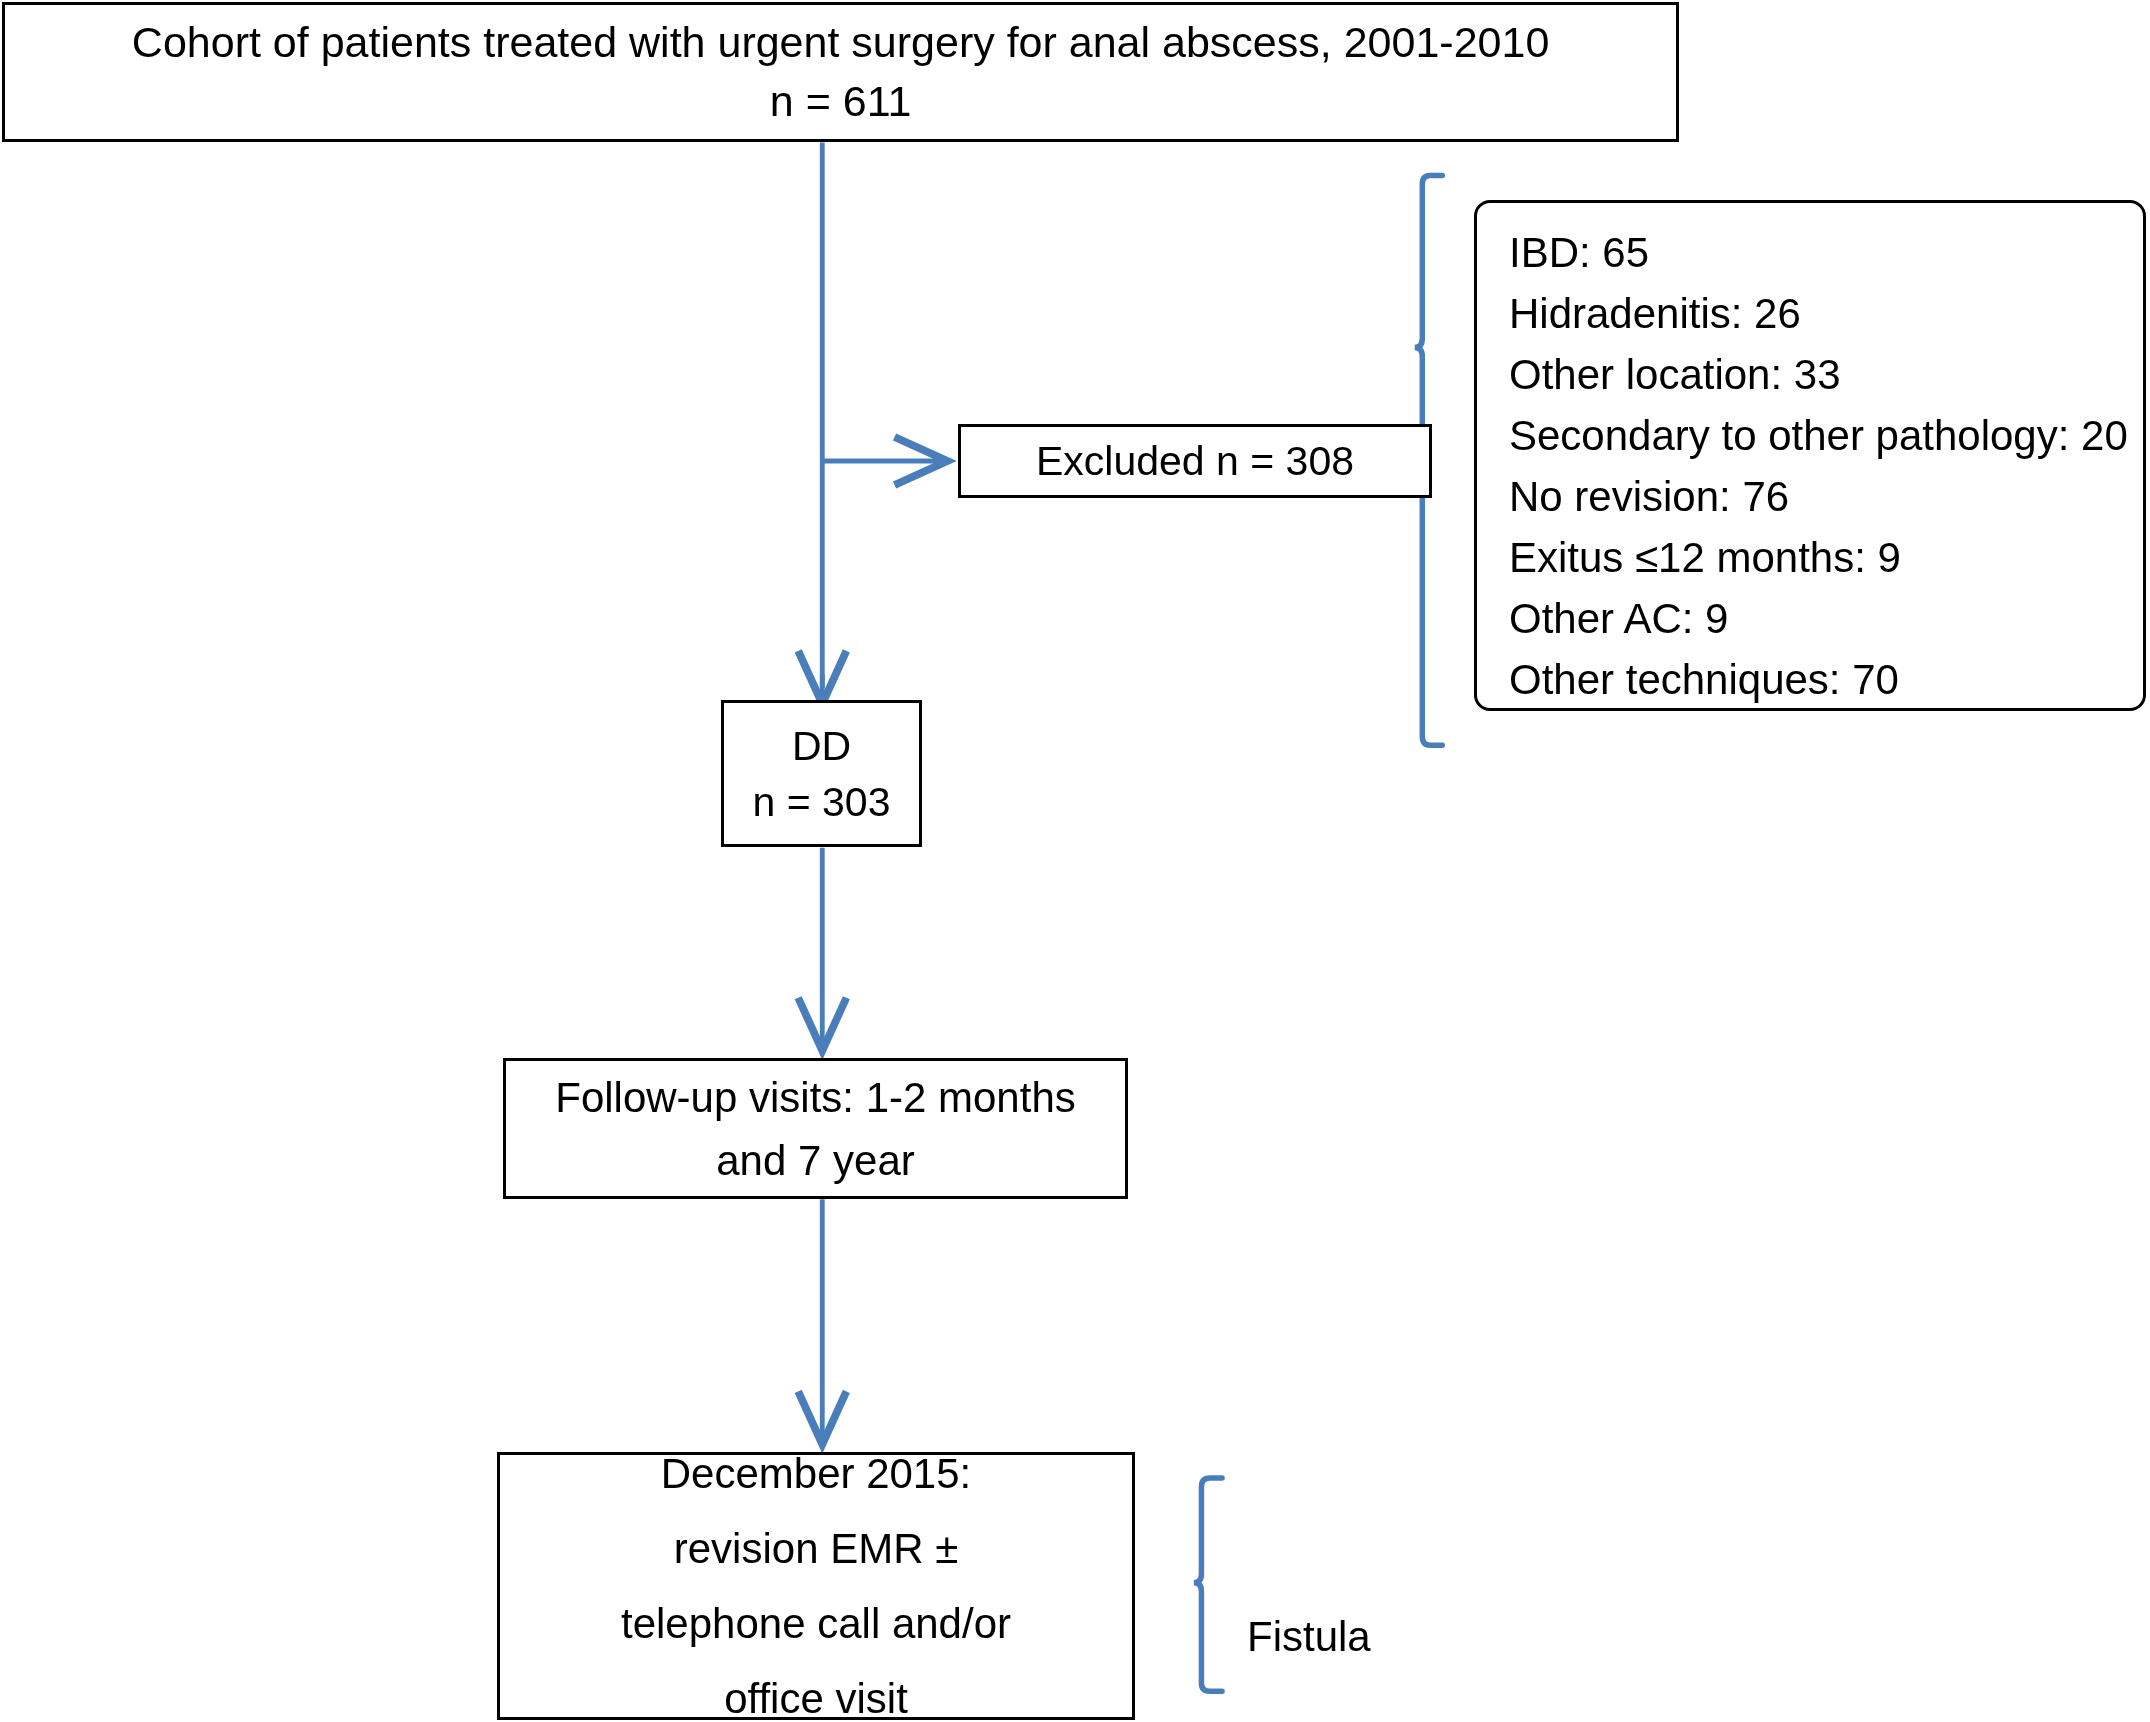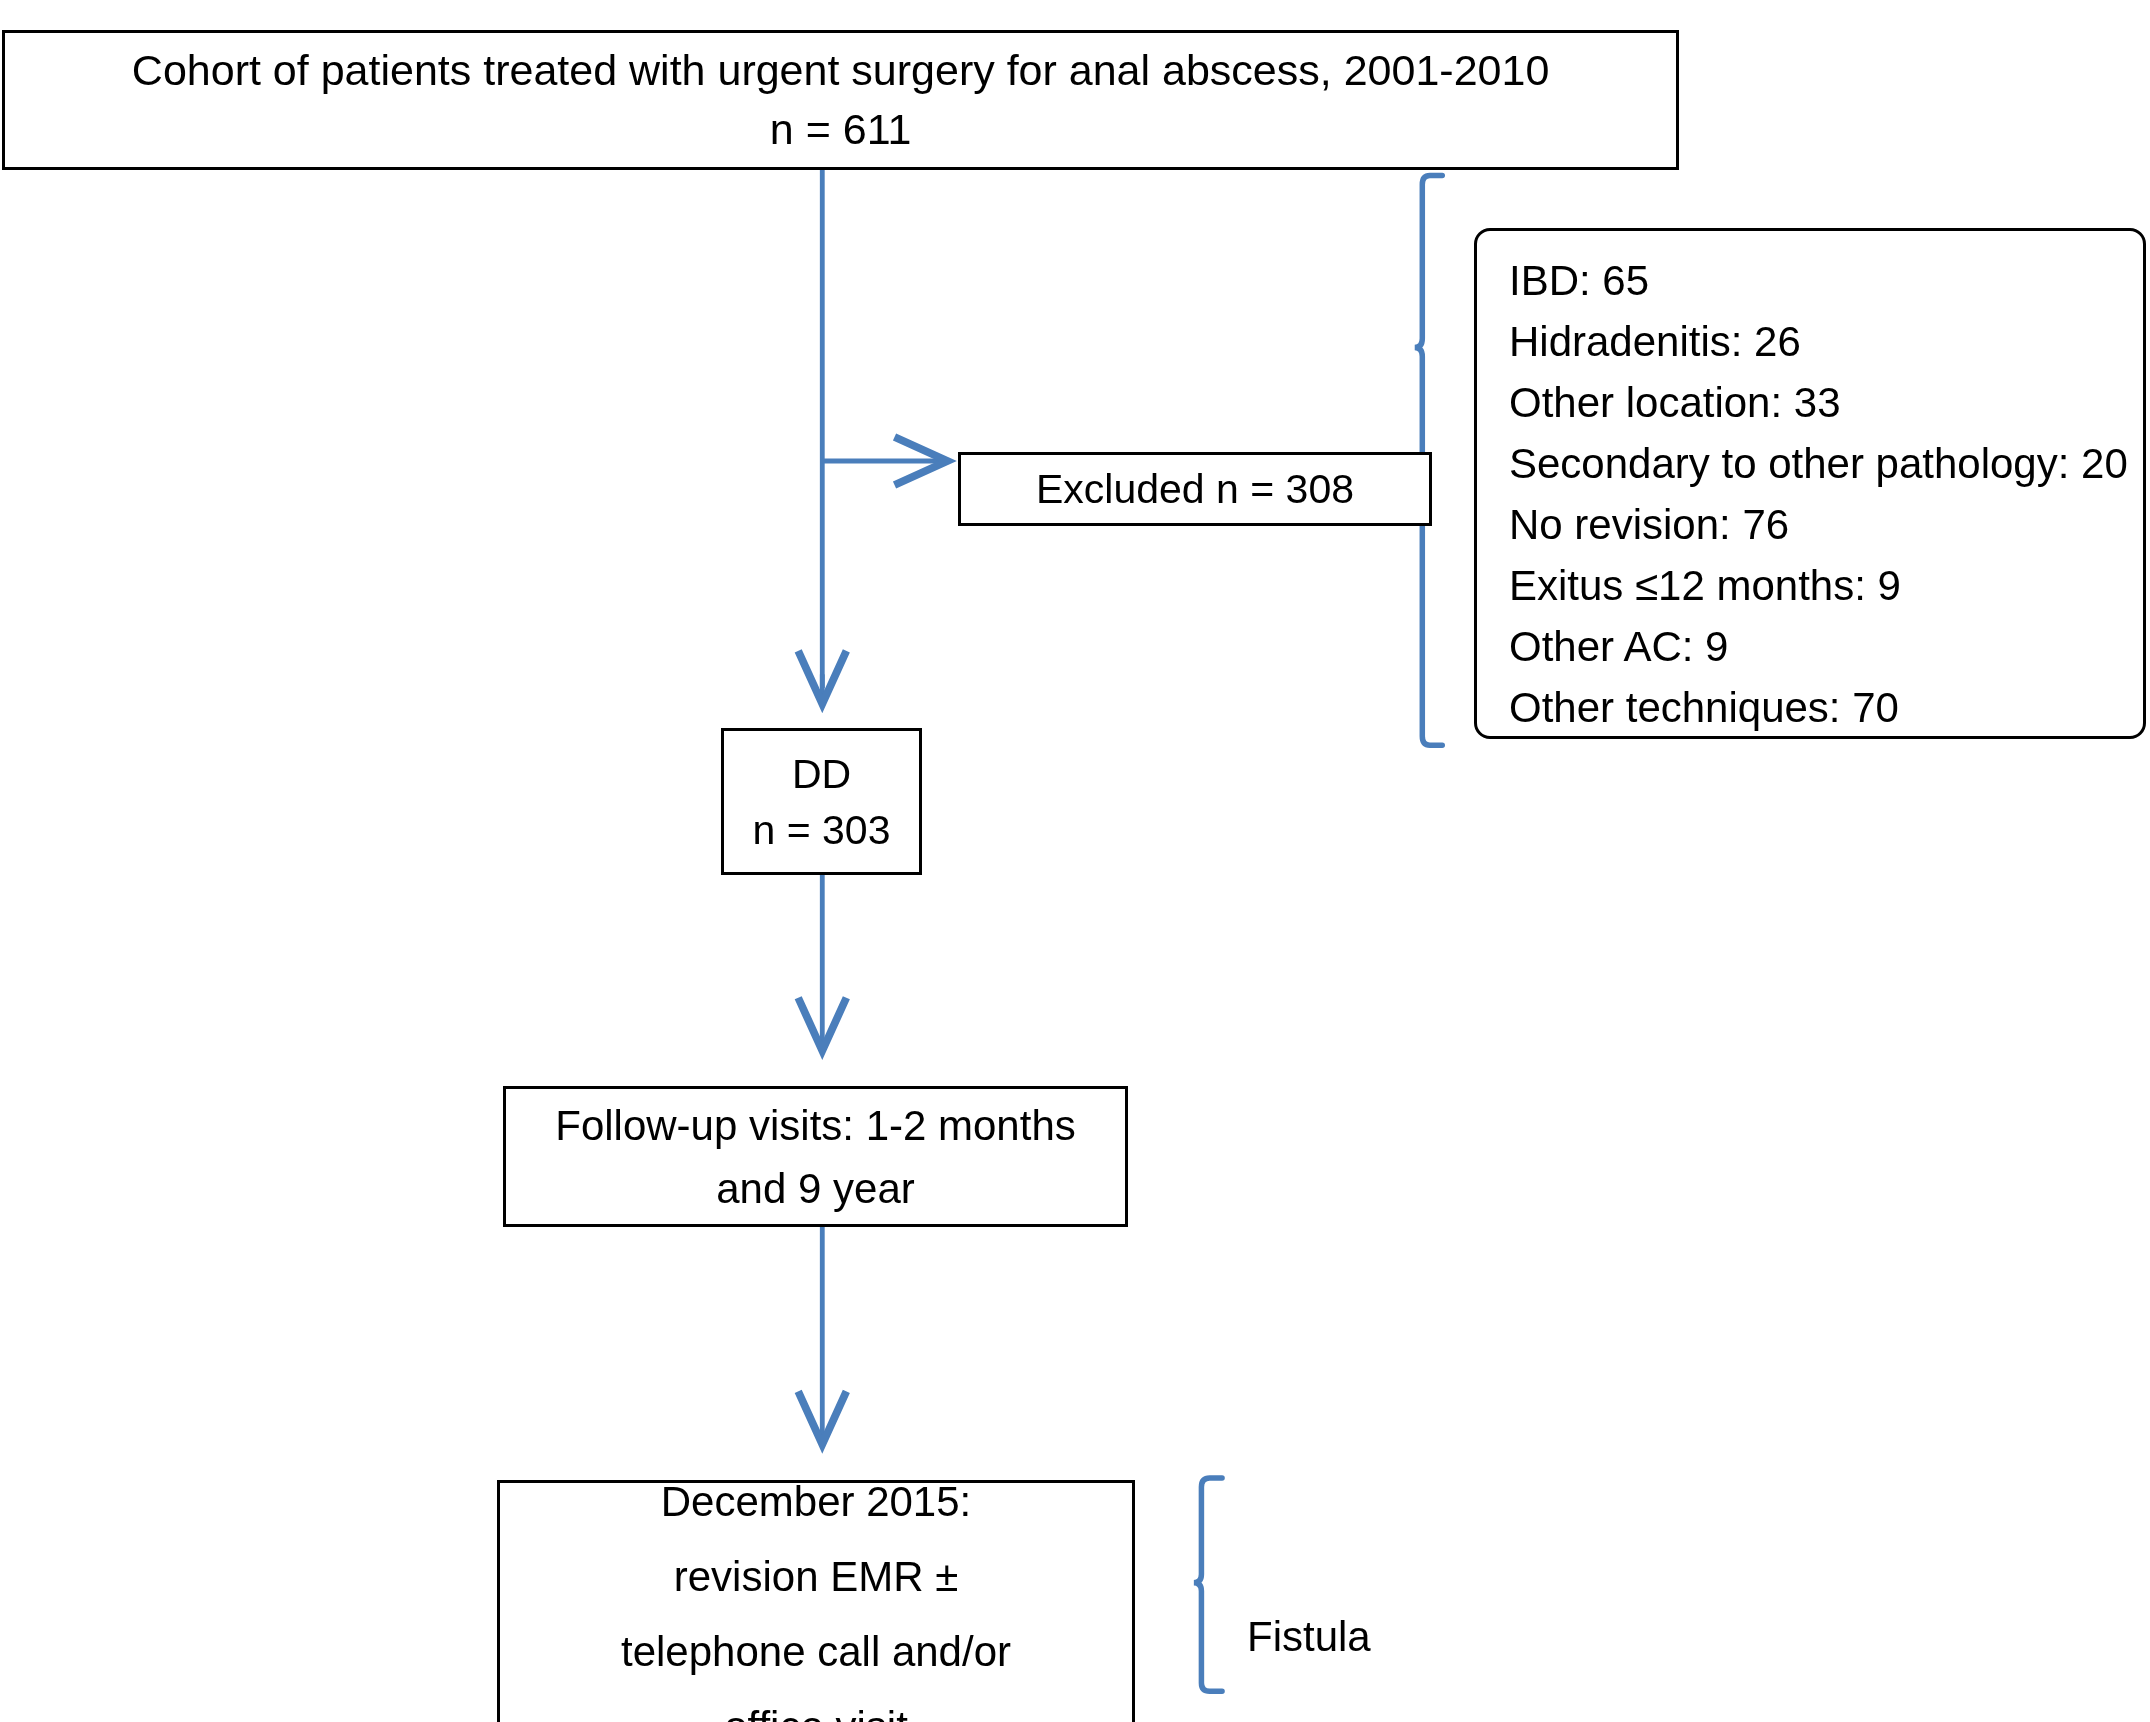--- a/index.html
+++ b/index.html
@@ -18,21 +18,20 @@
   .node {
     position: absolute;
     box-sizing: border-box;
     background: #ffffff;
     border: 3.4px solid #000000;
     display: flex;
     flex-direction: column;
     align-items: center;
     justify-content: center;
     color: #000000;
-    margin-top: 28px;
   }
   .node .line {
     display: block;
     white-space: nowrap;
     text-align: center;
   }
   .node.left-align {
     align-items: flex-start;
     justify-content: flex-start;
     border-radius: 16px;
@@ -164,21 +163,21 @@
     <span class="line">Other techniques: 70</span>
   </div>
 
   <div class="node" id="node-dd">
     <span class="line">DD</span>
     <span class="line">n = 303</span>
   </div>
 
   <div class="node" id="node-followup">
     <span class="line">Follow-up visits: 1-2 months</span>
-    <span class="line">and 9 year</span>
+    <span class="line">and 7 year</span>
   </div>
 
   <div class="node" id="node-december">
     <span class="line">December 2015:</span>
     <span class="line">revision EMR ±</span>
     <span class="line">telephone call and/or</span>
     <span class="line">office visit</span>
   </div>
 
 

